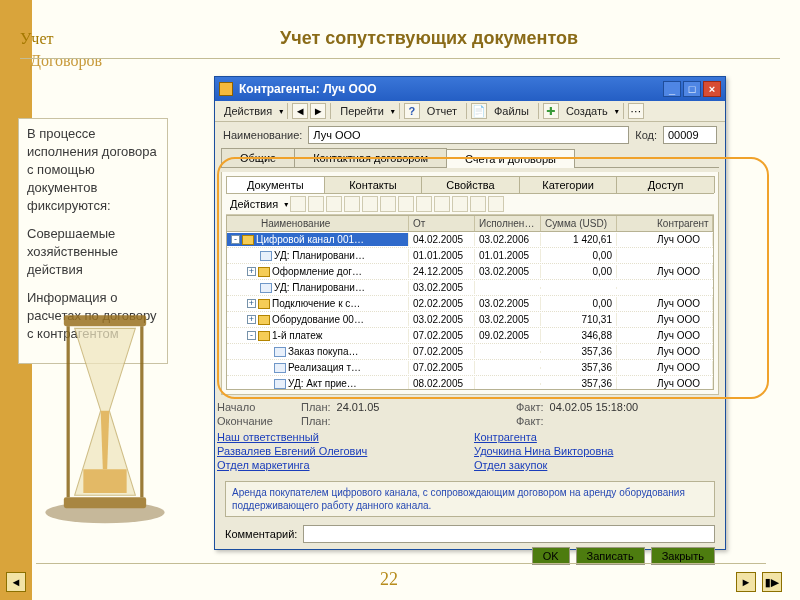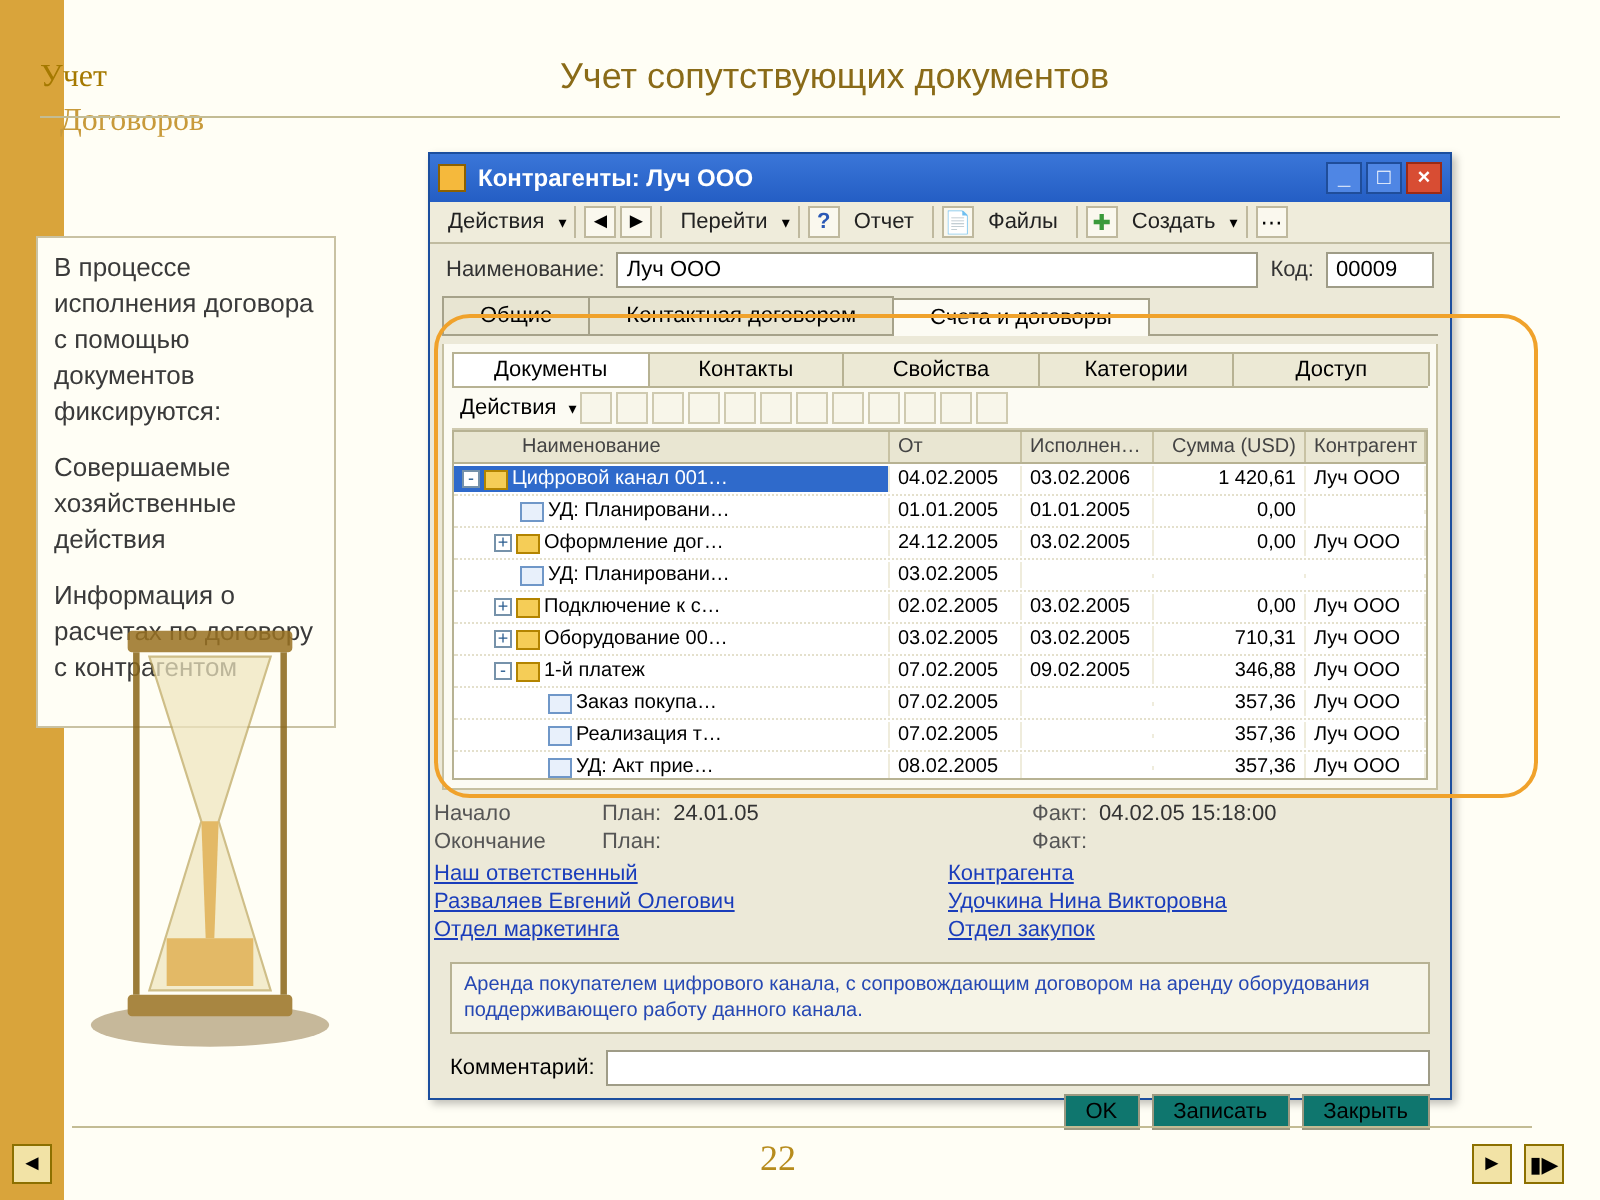--- a/index.html
+++ b/index.html
@@ -28,21 +28,21 @@
     background:#fffef5; border:1px solid #c9c2a3; padding:6px 8px 10px;
     font-size:13px; color:#3a3a3a; line-height:18px;
   }
   .info-box p { margin-bottom:10px; }
   .hourglass {
     position:absolute; left:40px; top:300px; width:130px; height:230px; opacity:.85;
     pointer-events:none;
   }
   .main-title {
     position:absolute; left:280px; top:28px;
-    color:#8a6b18; font-size:18px; font-weight:normal;
+    color:#8a6b18; font-size:18px; font-weight:bold;
   }
   .hr1 { position:absolute; left:20px; top:58px; width:760px; height:1px; background:#c3bc94;}
   .slide-num { position:absolute; left:380px; bottom:10px; color:#b78c1d; font-size:18px; font-family:Georgia,serif;}
   .hr2 { position:absolute; left:36px; bottom:36px; width:730px; height:1px; background:#c3bc94;}
 
   
   .win {
     position:absolute; left:214px; top:76px; width:512px; height:474px;
     border:1px solid #1b4e9e; background:#ece9d8;
     box-shadow:2px 2px 4px rgba(0,0,0,.25);
@@ -70,21 +70,21 @@
   .tabs .tab { padding:3px 18px; background:#e8e5d2; border:1px solid #a6a28a; border-bottom:none; margin-right:-1px; cursor:pointer;}
   .tabs .tab.active { background:#fcfbf3; position:relative; top:1px;}
   .subarea { margin:4px 6px 0; background:#fcfbf3; border:1px solid #c6c0a1; border-top:none; padding:4px;}
   .subtabs { display:flex; border-bottom:1px solid #b7b293; font-size:11px;}
   .subtabs .tab { flex:1; text-align:center; padding:2px 4px; background:#ece9d5; border:1px solid #b7b293; border-bottom:none; margin-right:-1px; cursor:pointer;}
   .subtabs .tab.active { background:#fff;}
   .sub-toolbar { display:flex; align-items:center; gap:2px; padding:2px 0; border-bottom:1px solid #cfcab0;}
   .sub-toolbar .ic { width:16px;height:16px;border:1px solid #cfcab0;background:#f8f6ea;cursor:pointer;display:inline-block;}
   .tree-head { display:flex; background:#e9e6d2; border:1px solid #b7b293; font-size:10px; color:#444;padding-left:30px;}
   .tree-head div { padding:2px 4px; border-right:1px solid #c8c2a3;}
-  .col-name{flex:1.6;} .col-ot{width:66px;} .col-isp{width:66px;} .col-sum{width:76px;text-align:right;} .col-kon{width:60px;}
+  .col-name{flex:1.6;} .col-ot{width:66px;} .col-isp{width:66px;} .col-sum{width:76px;} .col-kon{width:60px;margin-left:36px;}
   .tree-body { background:#fff; border:1px solid #b7b293; border-top:none; font-size:10px; max-height:158px; overflow:hidden;}
   .tree-row { display:flex; align-items:center; border-bottom:1px dotted #e4e0cc; height:16px;}
   .tree-row .cell { padding:1px 4px; border-right:1px solid #efecdc; overflow:hidden; white-space:nowrap; text-overflow:ellipsis;}
   .tree-row .col-name { display:flex; align-items:center; gap:2px;}
   .tg { width:9px;height:9px;border:1px solid #7692aa;display:inline-flex;align-items:center;justify-content:center;font-size:9px;line-height:7px;color:#2b5d90;background:#fff;cursor:pointer;}
   .fi { width:12px;height:10px;background:#f5cd57;border:1px solid #b38400;display:inline-block;}
   .fi.doc{background:#e8f0fb;border-color:#6f97c8;}
   .sel { background:#2f6acb; color:#fff;}
   .pad1{width:14px;display:inline-block;} .pad2{width:28px;display:inline-block;}
   .col-sum.cell{text-align:right;}
@@ -96,21 +96,21 @@
   .lower { padding:4px 2px; font-size:11px;}
   .lower .pair { display:flex; gap:8px; margin:2px 0;}
   .lower .pair .lbl { color:#555; width:76px;}
   .lower .pair .val { color:#333;}
   .lower .pair .half { flex:1; display:flex; gap:6px;}
   .link { color:#1a3dbb; text-decoration:underline; cursor:pointer;}
   .descbox { margin:4px 10px; border:1px solid #b7b293; background:#f6f4e7; color:#2648b3; padding:4px 6px; font-size:10px; line-height:13px;}
   .comment-row { display:flex; align-items:center; gap:6px; padding:4px 10px;}
   .comment-row input { flex:1; border:1px solid #9f9c87; padding:2px 4px; font-size:11px;}
   .footer-btns { display:flex; gap:6px; justify-content:flex-end; padding:0 10px 6px;}
-  .footer-btns button { font-size:11px; padding:2px 10px; background:#0f766e; border:1px solid #9c9981; cursor:pointer;}
+  .footer-btns button { font-size:11px; padding:2px 10px; background:#4d7c0f; border:1px solid #9c9981; cursor:pointer;}
 </style>
 </head>
 <body>
 
 <div class="left-decor"></div>
 
 <div class="side-title">
   <span>Учет</span>
   <span class="l2">Договоров</span>
 </div>

